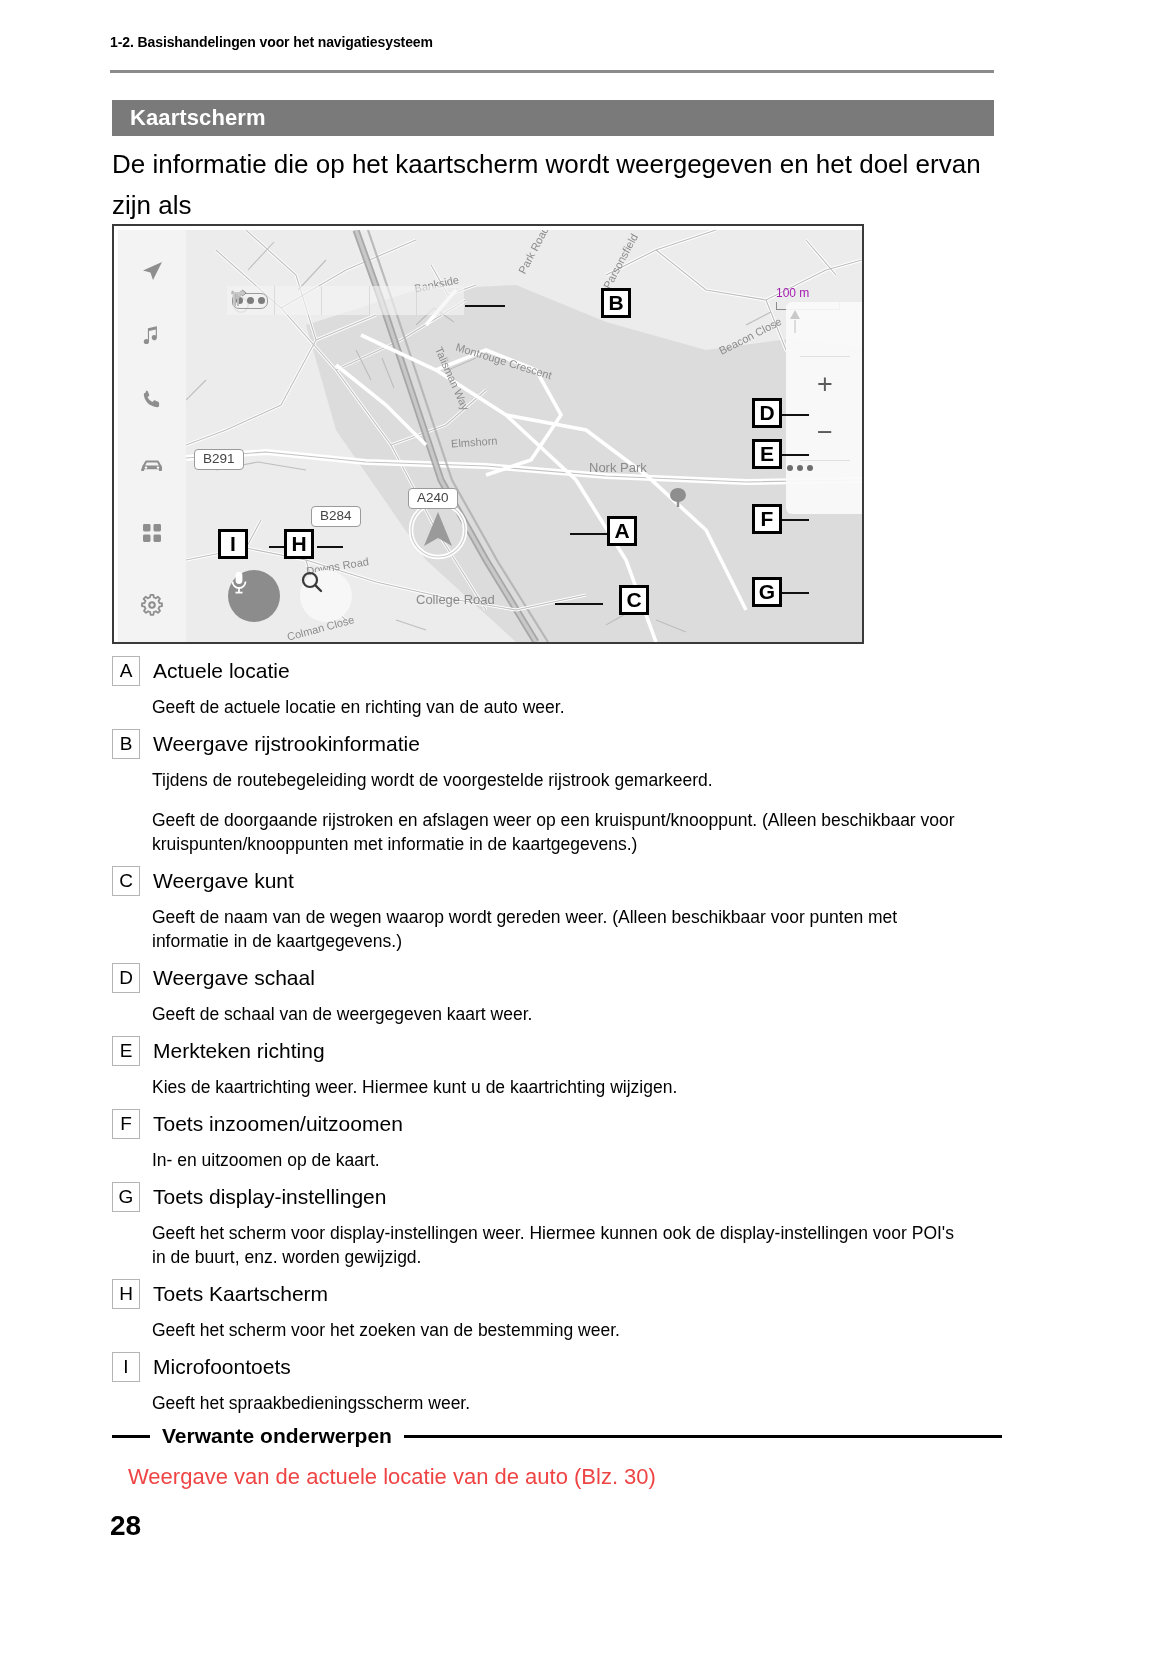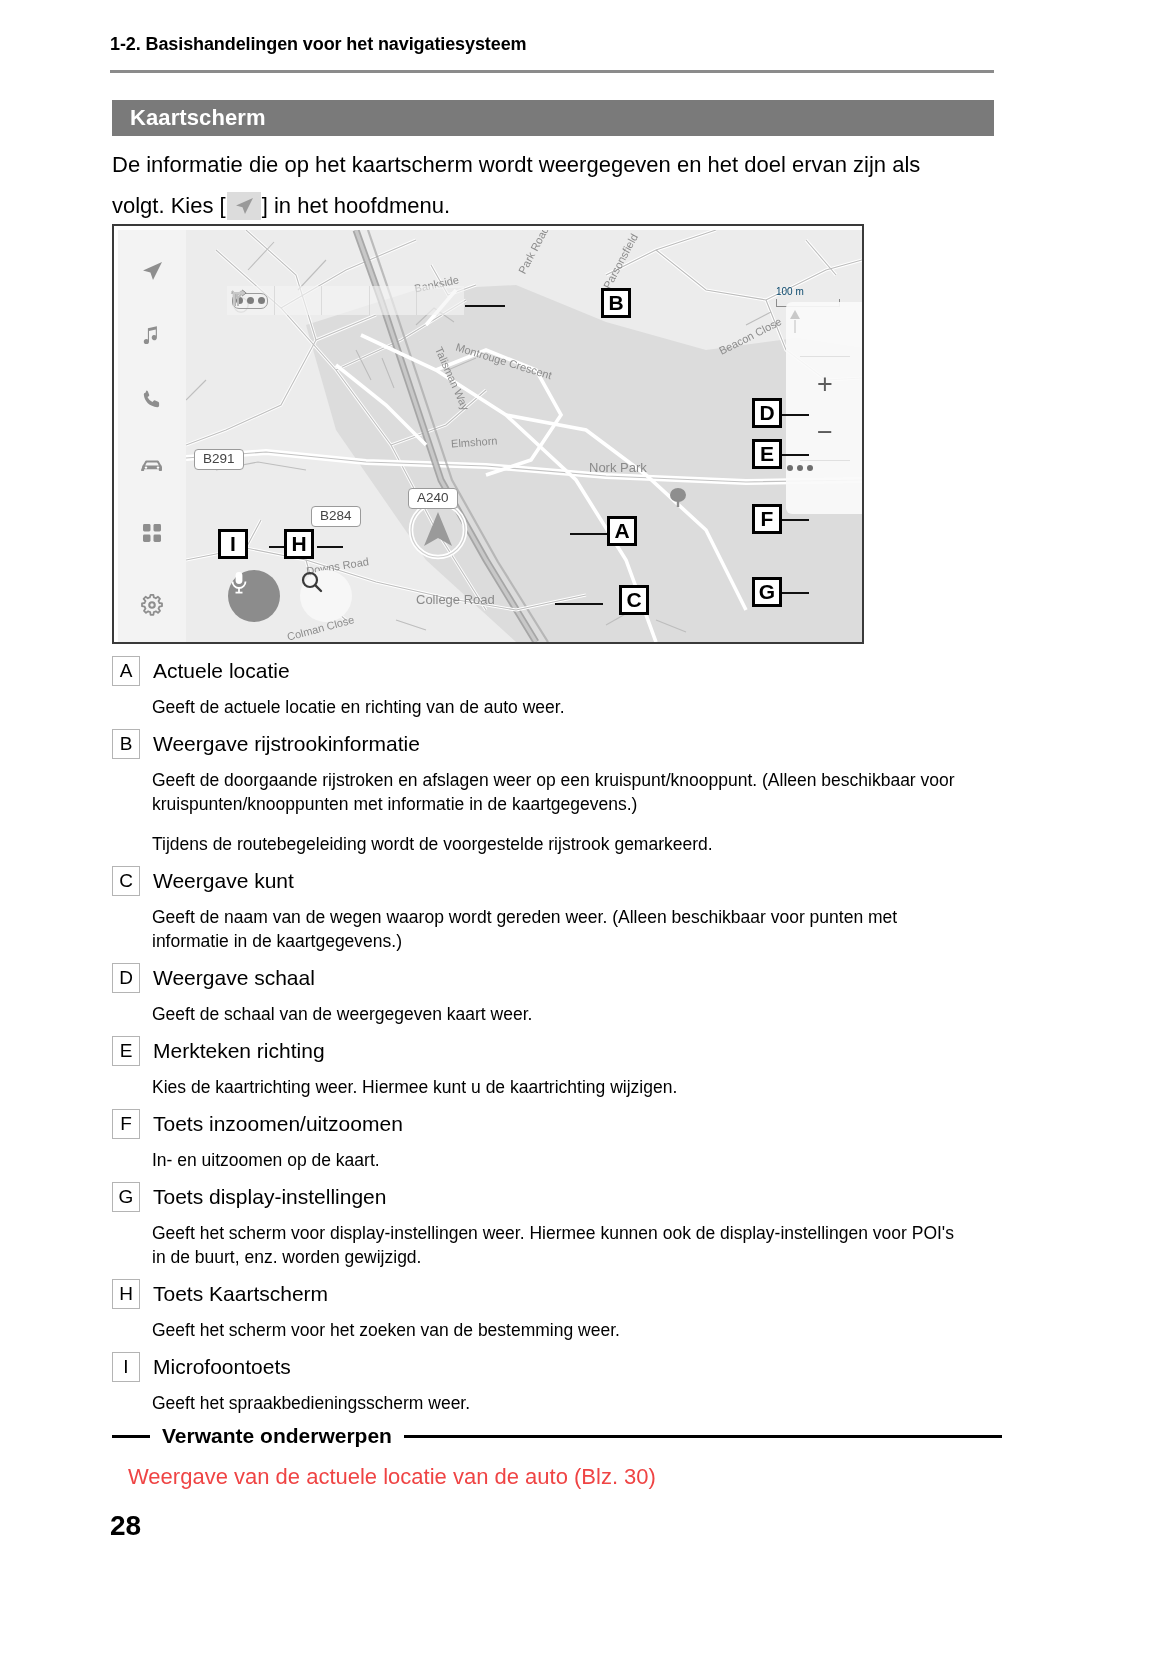--- a/index.html
+++ b/index.html
@@ -21,21 +21,21 @@
     height: 1653px;
     box-sizing: border-box;
     padding: 0;
   }
 
   
   .running-head {
     position: absolute;
     left: 110px;
     top: 34px;
-    font-size: 18px;
+    font-size: 14px;
     font-weight: bold;
     letter-spacing: -0.1px;
   }
   .head-rule {
     position: absolute;
     left: 110px;
     top: 70px;
     width: 884px;
     height: 3px;
     background: #8b8b8b;
@@ -59,21 +59,21 @@
     margin-left: 18px;
     letter-spacing: 0.1px;
   }
 
   
   .intro {
     position: absolute;
     left: 112px;
     top: 144px;
     width: 890px;
-    font-size: 22px;
+    font-size: 26px;
     line-height: 41px;
   }
   .inline-key {
     display: inline-block;
     width: 34px;
     height: 28px;
     background: #dcdcdc;
     vertical-align: -7px;
     position: relative;
     margin: 0 1px;
@@ -177,21 +177,21 @@
   .round-btn.mic { background: #8c8c8c; }
   .round-btn.search { background: #f7f7f7; }
 
   
   .scale-ind {
     position: absolute;
     right: 2px; top: 56px;
     width: 84px;
     text-align: left;
   }
-  .scale-ind .txt { font-size: 10px; color: #0c4a6e; }
+  .scale-ind .txt { font-size: 12px; color: #a21caf; }
   .scale-ind .bar {
     margin-top: 2px;
     height: 7px;
     border-left: 1.5px solid #8b8b8b;
     border-bottom: 1.5px solid #8b8b8b;
     border-right: 1.5px solid #8b8b8b;
     width: 62px;
   }
   .ctrl-panel {
     position: absolute;
@@ -598,22 +598,22 @@
         <div class="item-title">Actuele locatie</div>
       </div>
       <div class="item-body">Geeft de actuele locatie en richting van de auto weer.</div>
     </div>
 
     <div>
       <div class="item-head">
         <div class="letter-box">B</div>
         <div class="item-title">Weergave rijstrookinformatie</div>
       </div>
+      <div class="item-body">Tijdens de routebegeleiding wordt de voorgestelde rijstrook gemarkeerd.</div>
       <div class="item-body">Geeft de doorgaande rijstroken en afslagen weer op een kruispunt/knooppunt. (Alleen beschikbaar voor kruispunten/knooppunten met informatie in de kaartgegevens.)</div>
-      <div class="item-body">Tijdens de routebegeleiding wordt de voorgestelde rijstrook gemarkeerd.</div>
     </div>
 
     <div>
       <div class="item-head">
         <div class="letter-box">C</div>
         <div class="item-title">Weergave kunt</div>
       </div>
       <div class="item-body">Geeft de naam van de wegen waarop wordt gereden weer. (Alleen beschikbaar voor punten met informatie in de kaartgegevens.)</div>
     </div>
 

